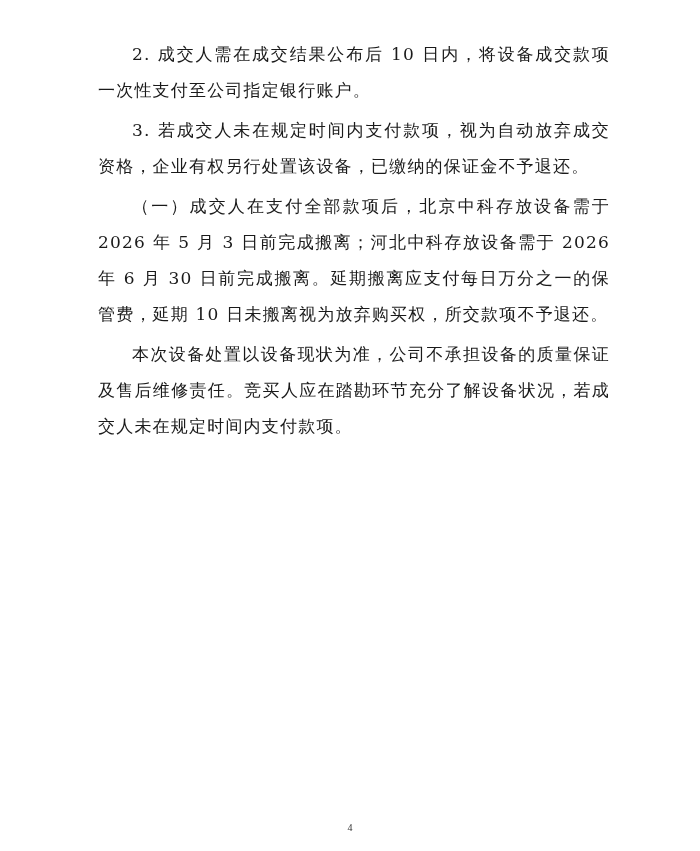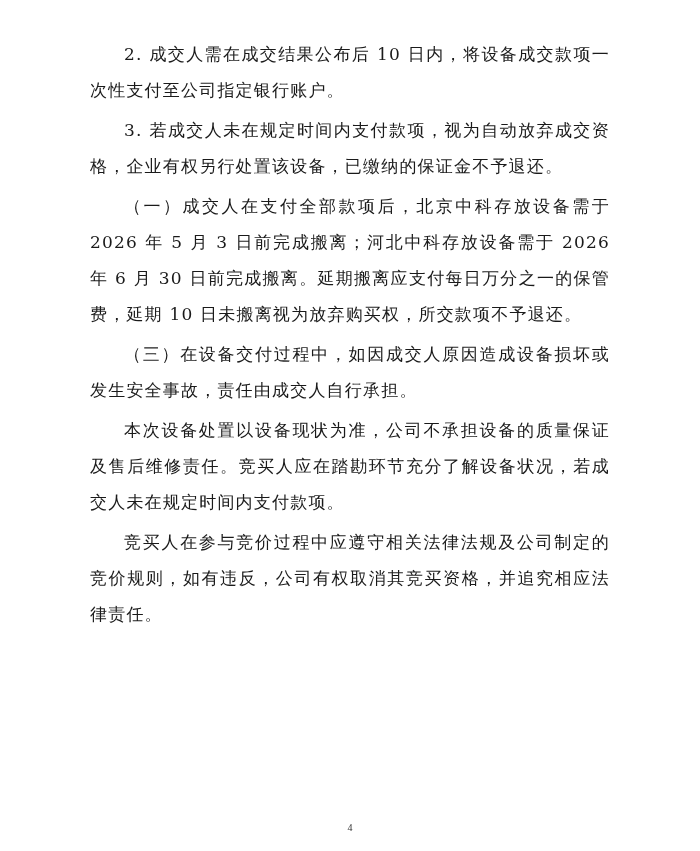--- a/index.html
+++ b/index.html
@@ -21,21 +21,21 @@
       top: 36px;
       width: 520px;
     }
     .para {
       font-size: 17px;
       line-height: 36px;
       text-indent: 34px;
       text-align: justify;
       text-justify: inter-character;
       letter-spacing: 1.2px;
-      margin: 0 0 4px 0;
+      margin: 0 0 4px 8px;
     }
     .heading {
       font-family: "DejaVu Sans", "Liberation Sans", sans-serif;
       font-weight: bold;
       font-size: 17px;
       line-height: 36px;
       padding-left: 34px;
       margin: 6px 0 6px 0;
       letter-spacing: 1px;
     }
@@ -50,18 +50,16 @@
       color: #333333;
     }
   </style>
 </head>
 <body>
 
 <div class="page">
   <p class="para">2. 成交人需在成交结果公布后 10 日内，将设备成交款项一次性支付至公司指定银行账户。</p>
   <p class="para">3. 若成交人未在规定时间内支付款项，视为自动放弃成交资格，企业有权另行处置该设备，已缴纳的保证金不予退还。</p>
   <p class="para">（一）成交人在支付全部款项后，北京中科存放设备需于 2026 年 5 月 3 日前完成搬离；河北中科存放设备需于 2026 年 6 月 30 日前完成搬离。延期搬离应支付每日万分之一的保管费，延期 10 日未搬离视为放弃购买权，所交款项不予退还。</p>
-  <p class="para">（三）在设备交付过程中，如因成交人原因造成设备损坏或发生安全事故，责任由成交人自行承担。</p>
   <p class="para">本次设备处置以设备现状为准，公司不承担设备的质量保证及售后维修责任。竞买人应在踏勘环节充分了解设备状况，若成交人未在规定时间内支付款项。</p>
-  <p class="para">竞买人在参与竞价过程中应遵守相关法律法规及公司制定的竞价规则，如有违反，公司有权取消其竞买资格，并追究相应法律责任。</p>
 </div>
 
 <div class="page-number">4</div>
 
 </body></html>

